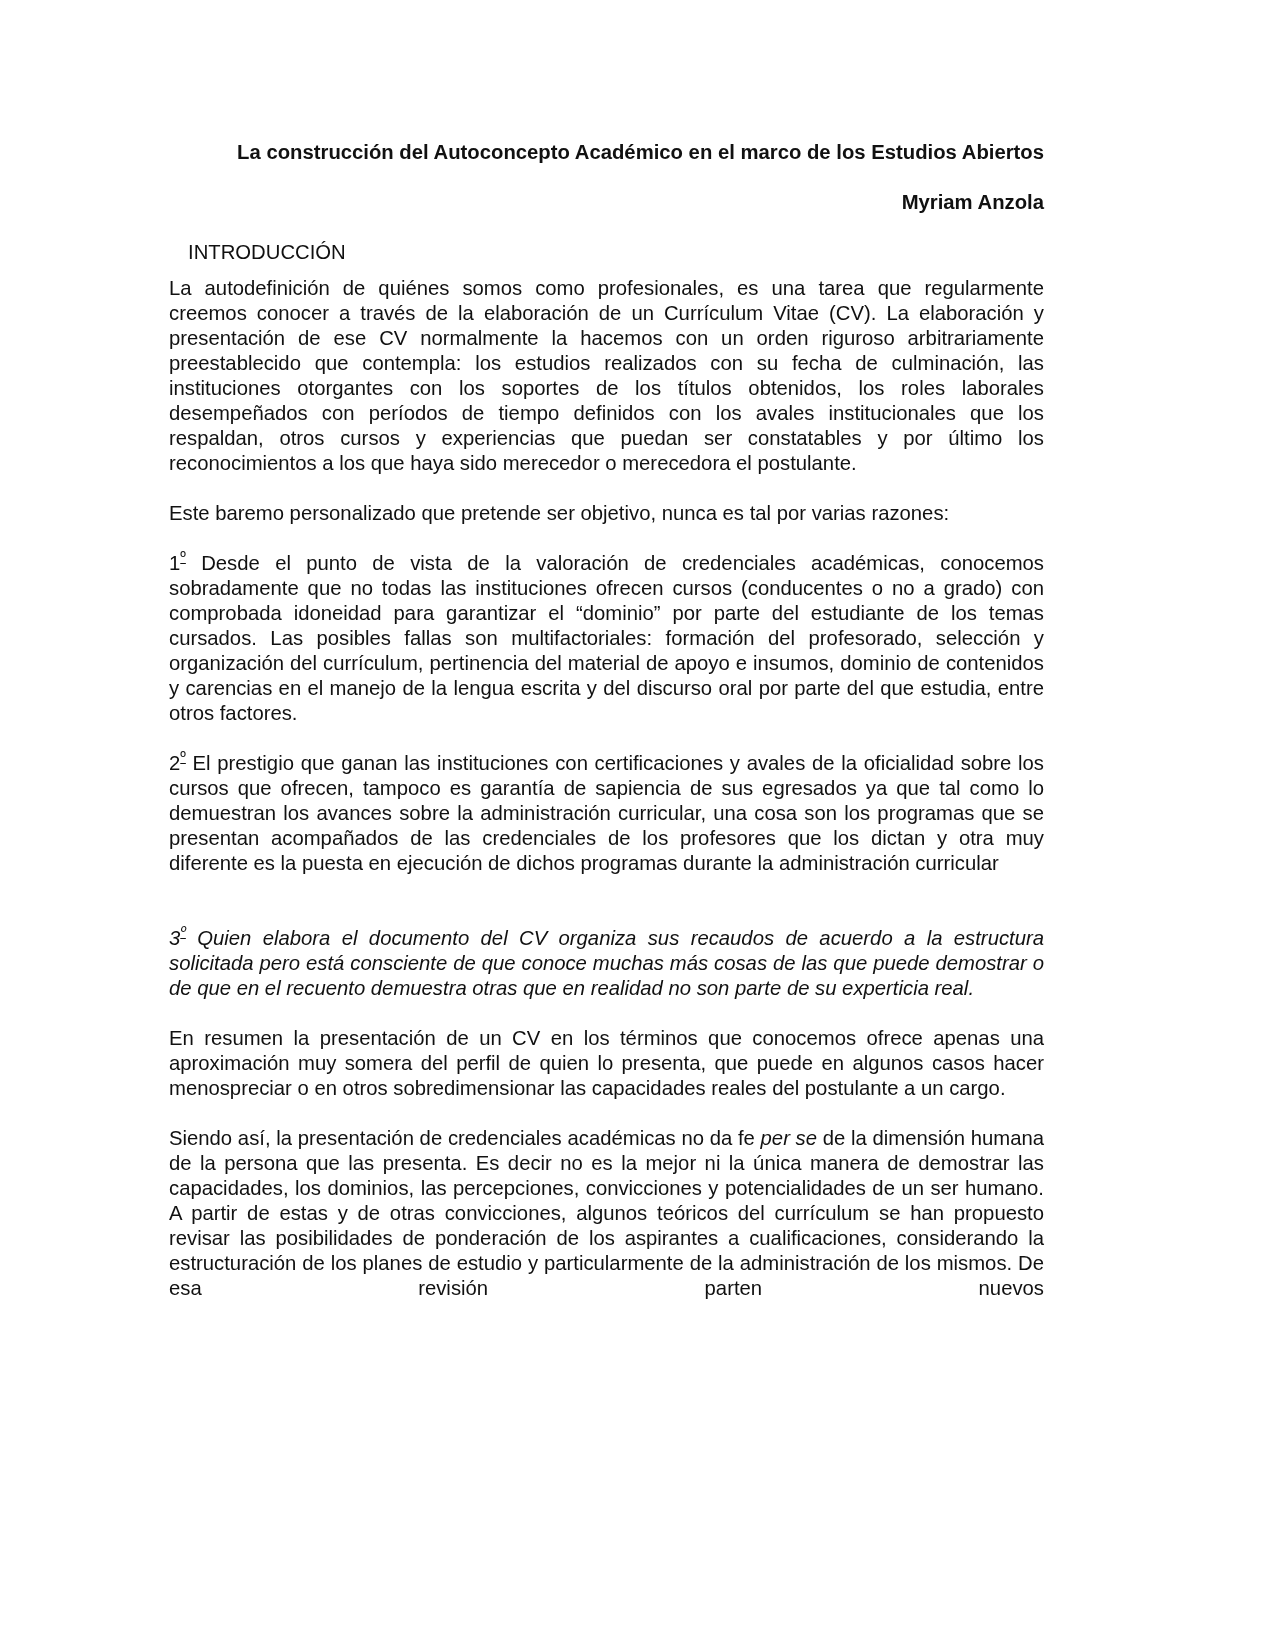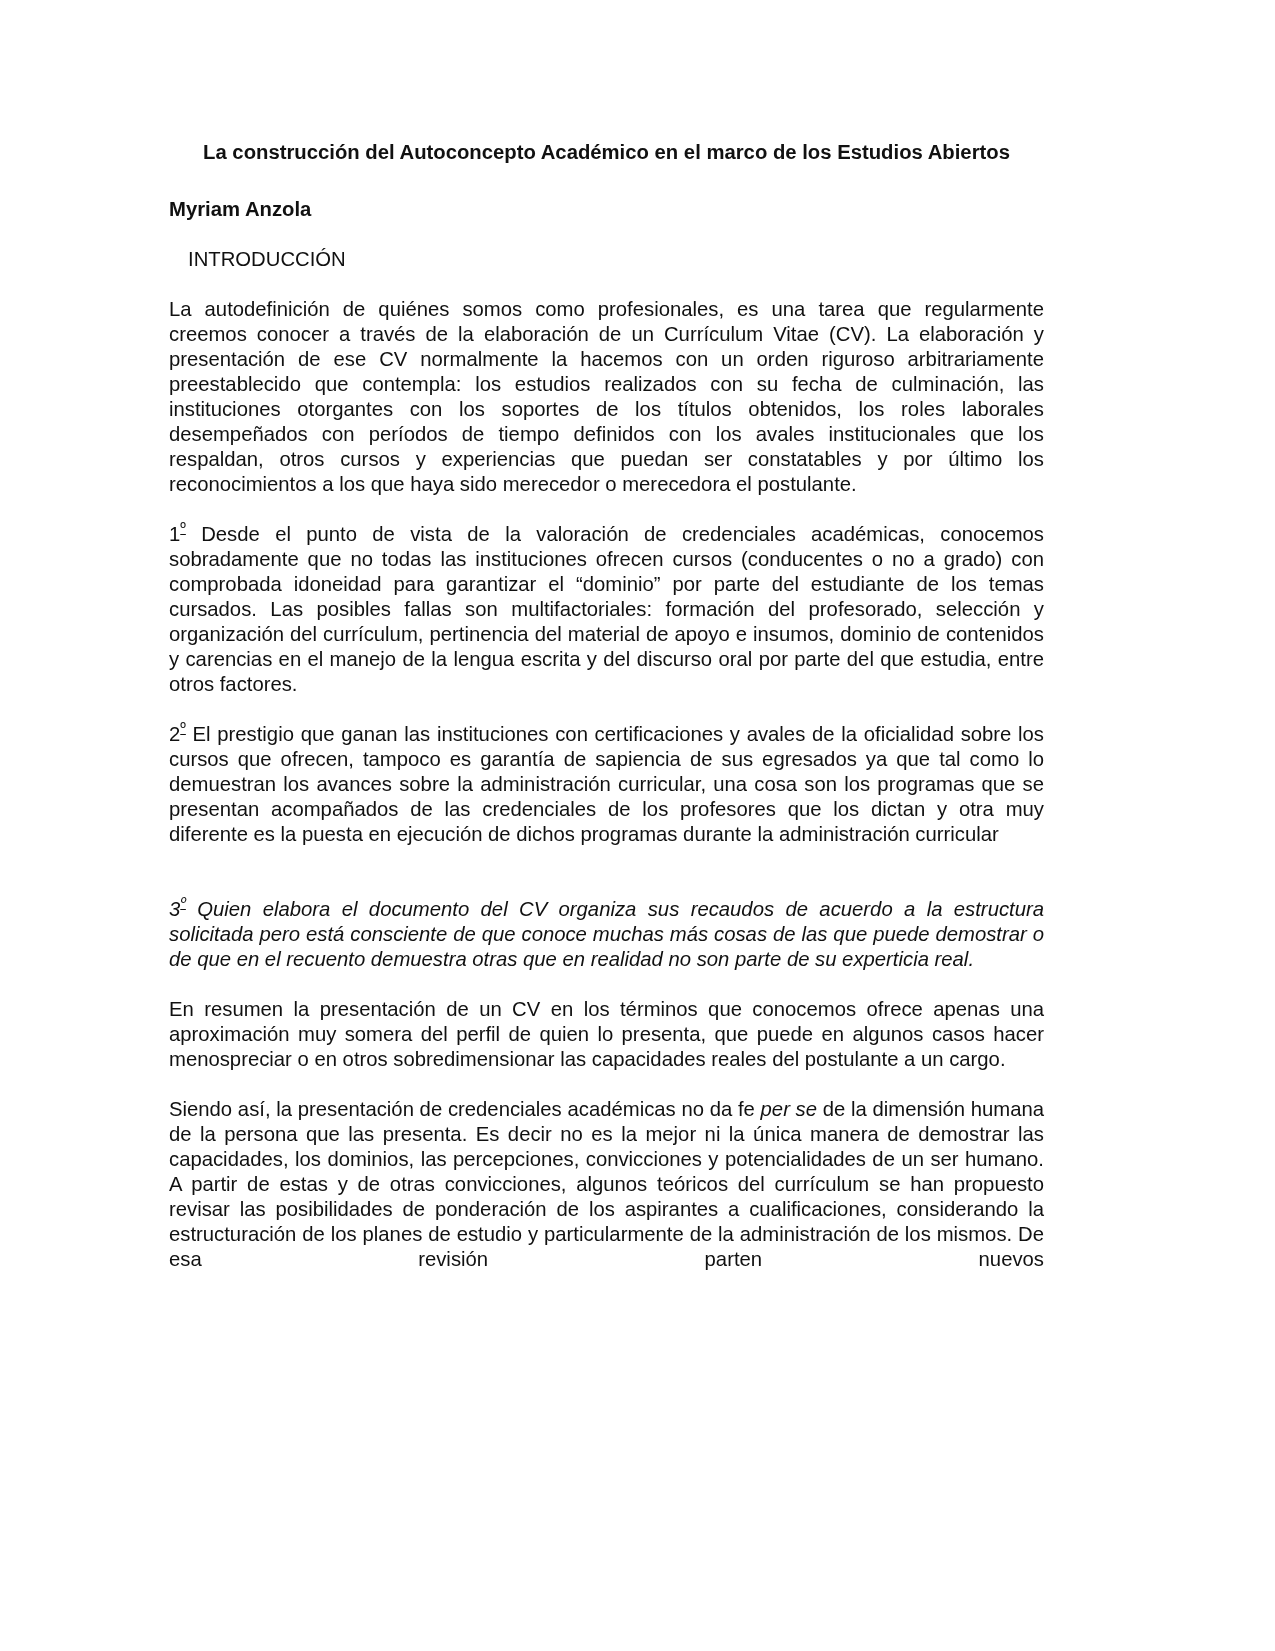--- a/index.html
+++ b/index.html
@@ -2,45 +2,46 @@
 <html><head>
 <meta charset="utf-8">
 <style>
   html, body { margin: 0; padding: 0; background: #ffffff; }
   body { width: 1275px; height: 1651px; position: relative; overflow: hidden; }
   .page {
     position: absolute; left: 169px; top: 140px; width: 875px;
     font-family: "Liberation Sans", sans-serif; color: #111111;
     font-size: 20.3px; line-height: 25px;
   }
-  .title { font-weight: bold; text-align: center; margin: 0; }
-  .author-block { font-weight: bold; text-align: left; margin-top: 32px; }
+  .title { font-weight: bold; text-align: right; margin: 0; }
+  .author-block { font-weight: bold; text-align: right; margin-top: 25px; }
   .author-block div { margin: 0; }
   .heading { margin-top: 25px; margin-left: 19px; }
   p { margin: 25px 0 0 0; text-align: justify; text-align-last: left; }
-  p.first { margin-top: 25px; }
+  p.first { margin-top: 11px; }
   p.gap2 { margin-top: 50px; font-style: italic; }
   p.last-line-justify { text-align-last: justify; }
   em { font-style: italic; }
   sup.ord { font-size: 0.75em; vertical-align: 0.5em; line-height: 0; text-decoration: underline; }
 </style>
 </head>
 <body>
 
 <div class="page">
   <div class="title">La construcción del Autoconcepto Académico en el marco de los Estudios Abiertos</div>
 
   <div class="author-block">
     <div>Myriam Anzola</div>
   </div>
 
   <div class="heading">INTRODUCCIÓN</div>
 
   <p class="first">La autodefinición de quiénes somos como profesionales, es una tarea que regularmente creemos conocer a través de la elaboración de un Currículum Vitae (CV). La elaboración y presentación de ese CV normalmente la hacemos con un orden riguroso arbitrariamente preestablecido que contempla: los estudios realizados con su fecha de culminación, las instituciones otorgantes con los soportes de los títulos obtenidos, los roles laborales desempeñados con períodos de tiempo definidos con los avales institucionales que los respaldan, otros cursos y experiencias que puedan ser constatables y por último los reconocimientos a los que haya sido merecedor o merecedora el postulante.</p>
 
+  <p>Este baremo personalizado que pretende ser objetivo, nunca es tal por varias razones:</p>
 
   <p><span>1</span><sup class="ord">º</sup><span> Desde el punto de vista de la valoración de credenciales académicas, conocemos sobradamente que no todas las instituciones ofrecen cursos (conducentes o no a grado) con comprobada idoneidad para garantizar el “dominio” por parte del estudiante de los temas cursados. Las posibles fallas son multifactoriales: formación del profesorado, selección y organización del currículum, pertinencia del material de apoyo e insumos, dominio de contenidos y carencias en el manejo de la lengua escrita y del discurso oral por parte del que estudia, entre otros factores.</span></p>
 
   <p><span>2</span><sup class="ord">º</sup><span> El prestigio que ganan las instituciones con certificaciones y avales de la oficialidad sobre los cursos que ofrecen, tampoco es garantía de sapiencia de sus egresados ya que tal como lo demuestran los avances sobre la administración curricular, una cosa son los programas que se presentan acompañados de las credenciales de los profesores que los dictan y otra muy diferente es la puesta en ejecución de dichos programas durante la administración curricular</span></p>
 
   <p class="gap2"><span>3</span><sup class="ord">º</sup><span> Quien elabora el documento del CV organiza sus recaudos de acuerdo a la estructura solicitada pero está consciente de que conoce muchas más cosas de las que puede demostrar o de que en el recuento demuestra otras que en realidad no son parte de su experticia real.</span></p>
 
   <p>En resumen la presentación de un CV en los términos que conocemos ofrece apenas una aproximación muy somera del perfil de quien lo presenta, que puede en algunos casos hacer menospreciar  o en otros sobredimensionar las capacidades reales del postulante a un cargo.</p>
 
   <p class="last-line-justify"><span>Siendo así, la presentación de credenciales académicas no da fe </span><em>per se</em><span> de la dimensión humana de la persona que las presenta. Es decir no es la mejor ni la única manera de demostrar las capacidades, los dominios, las percepciones, convicciones y potencialidades de un ser humano. A partir de estas y de otras convicciones, algunos teóricos del currículum se han propuesto revisar las posibilidades de ponderación de los aspirantes a cualificaciones, considerando la estructuración de los planes de estudio y particularmente de la administración de los mismos. De esa revisión parten nuevos</span></p>

